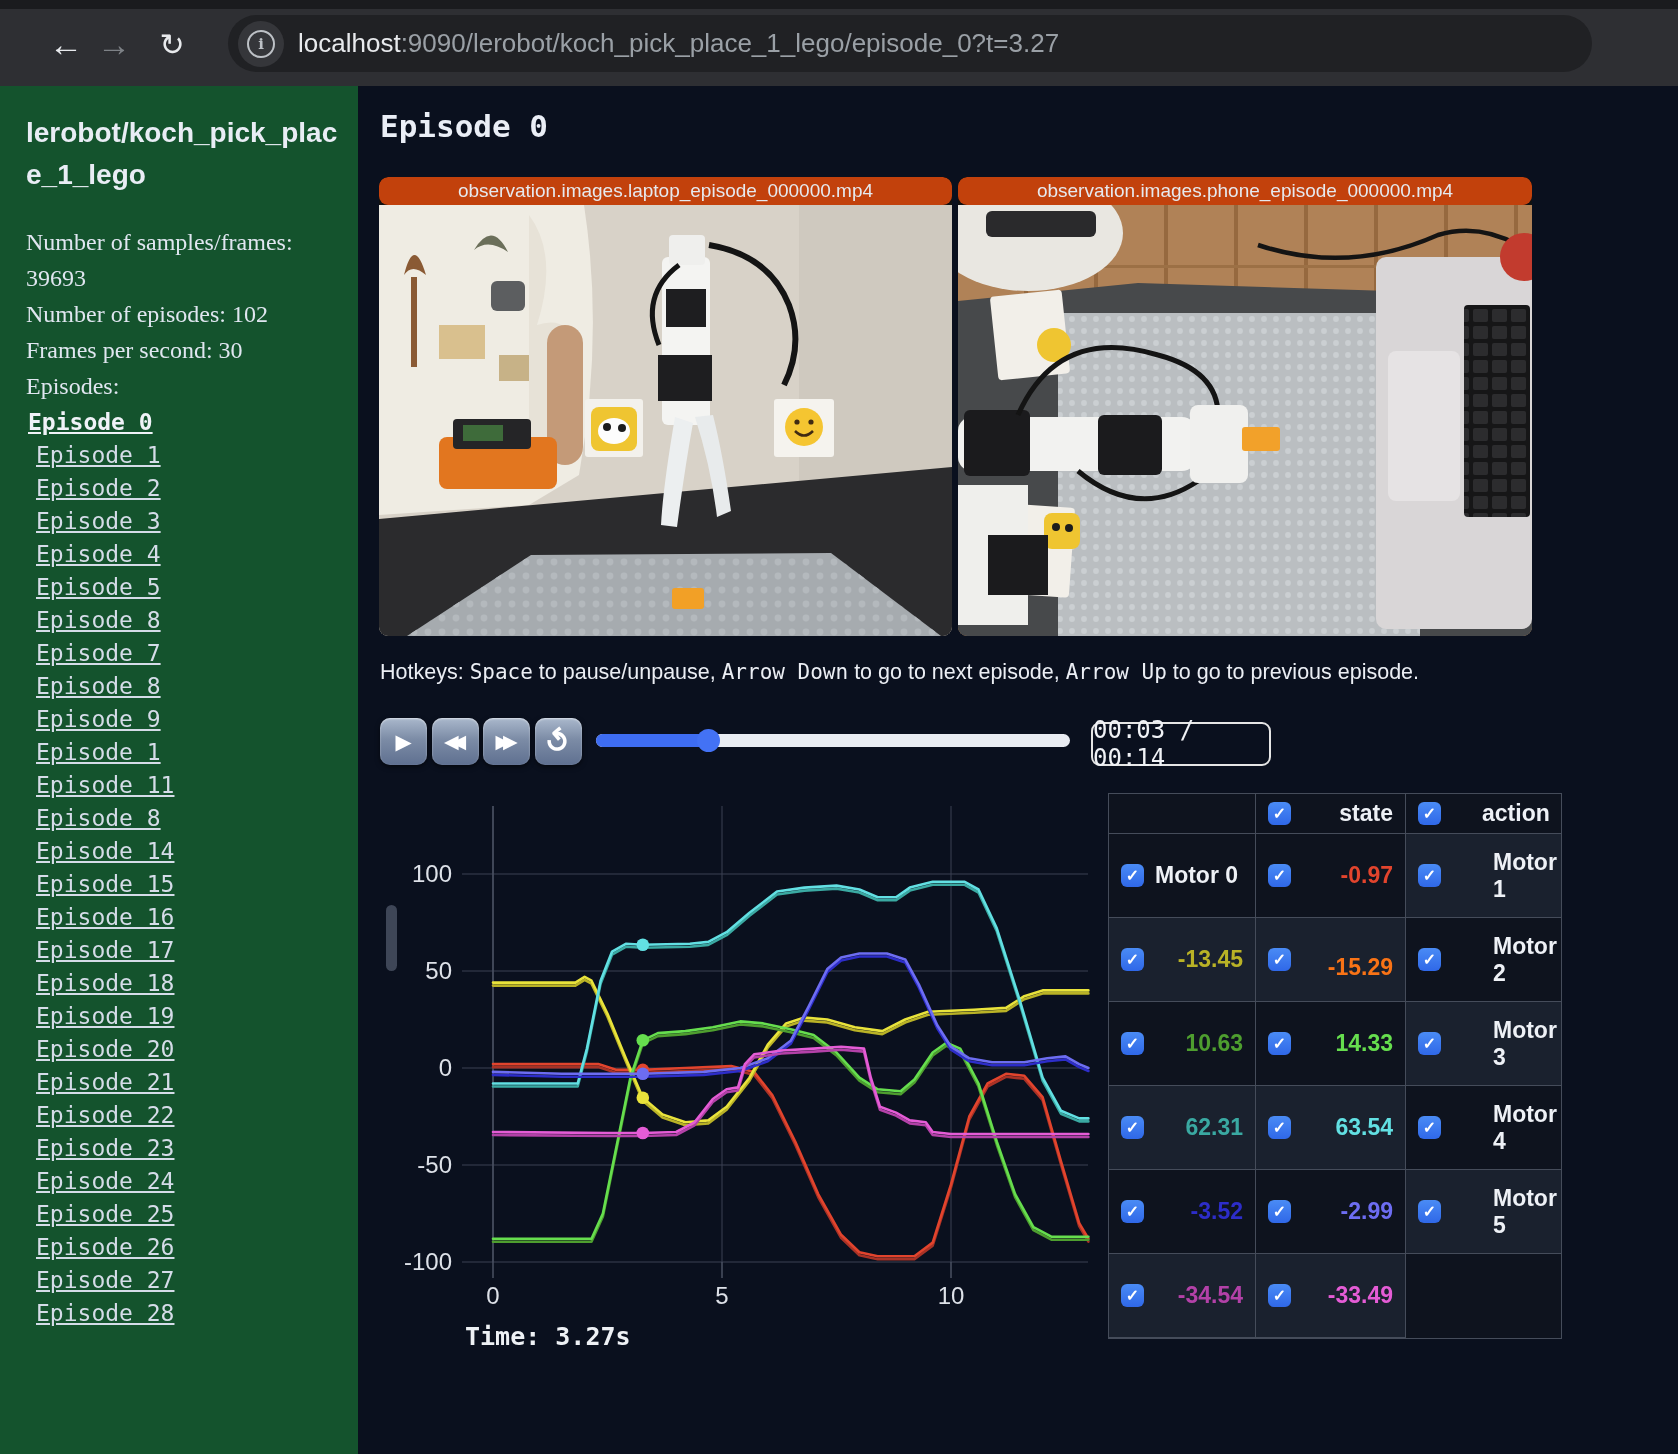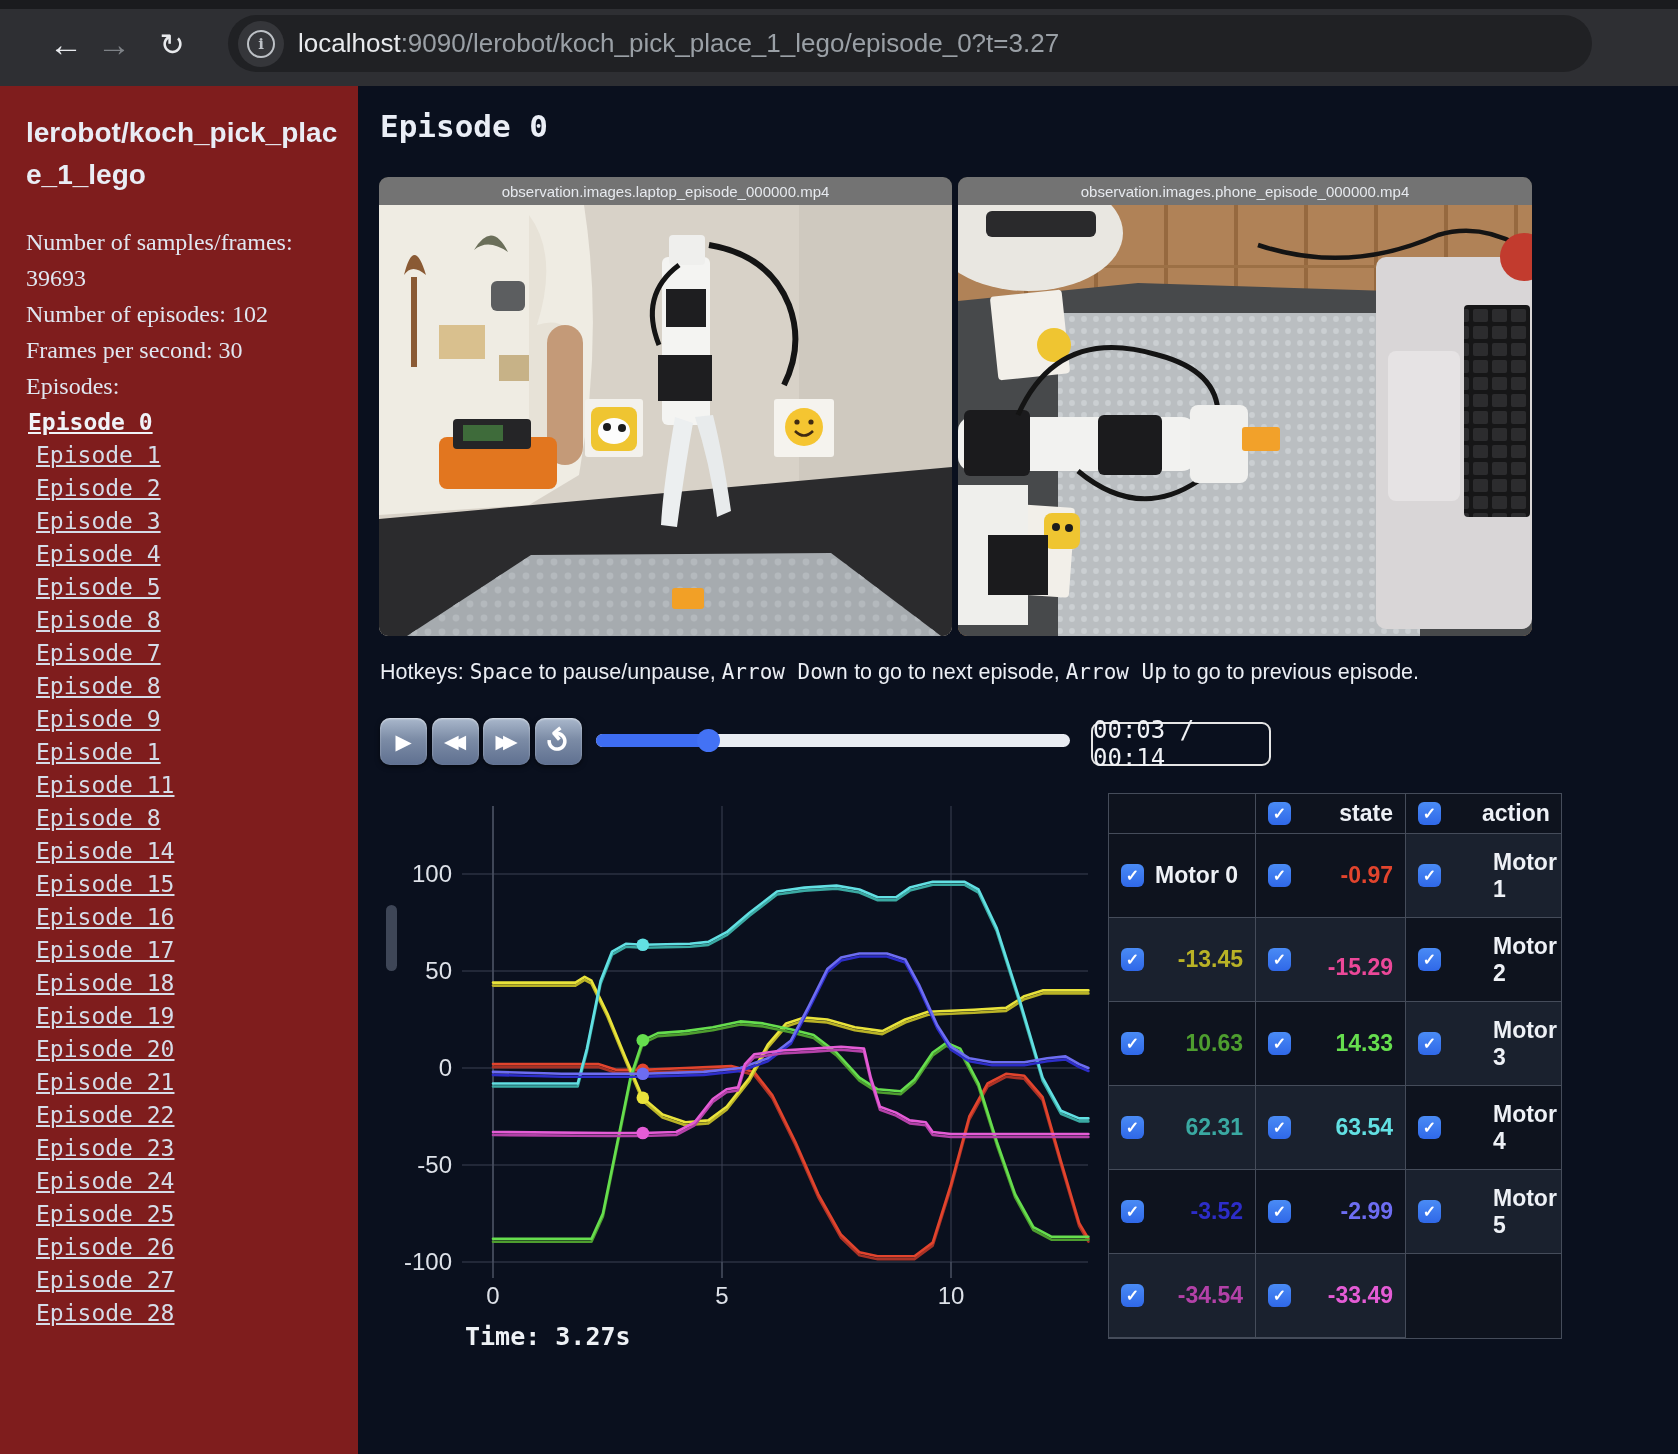--- a/index.html
+++ b/index.html
@@ -16,36 +16,36 @@
   .url-pill{position:absolute;left:228px;top:15px;width:1364px;height:57px;border-radius:29px;
     background:#202124;display:flex;align-items:center;}
   .info-wrap{width:46px;height:46px;border-radius:50%;background:#35363a;margin-left:10px;
     display:flex;align-items:center;justify-content:center;}
   .info-ico{width:24px;height:24px;border:2.5px solid #bdc1c6;border-radius:50%;color:#bdc1c6;
     display:flex;align-items:center;justify-content:center;
     font:bold 15px "DejaVu Serif",serif;}
   .url-text{margin-left:14px;font-size:26px;color:#9aa0a6;white-space:nowrap;}
   .url-text .host{color:#e8eaed;}
   
-  .sidebar{position:absolute;left:0;top:86px;width:358px;height:1368px;background:#7f1d1d;
+  .sidebar{position:absolute;left:0;top:86px;width:358px;height:1368px;background:#14532d;
     box-sizing:border-box;padding:26px 20px 0 26px;color:#e5eaf3;}
   .ds-title{font-size:28px;font-weight:bold;line-height:42px;word-break:break-all;color:#e9edf5;}
   .stats{margin-top:28px;font-size:24px;line-height:36px;color:#e0e6f0;font-family:Liberation Serif, serif;}
   .ep-list{margin-top:2px;font-family:"DejaVu Sans Mono",monospace;font-size:23px;line-height:33px;}
   .ep-list a{display:inline-block;margin-left:10px;color:#d5dce8;text-decoration:underline;cursor:pointer;}
   .ep-list .active{font-weight:bold;color:#f0f3f8;margin-left:2px;}
   .sb-thumb{position:absolute;left:386px;top:905px;width:11px;height:66px;border-radius:6px;background:#3e4657;}
   
   .heading{position:absolute;left:380px;top:108px;font-family:"DejaVu Sans Mono",monospace;
     font-weight:bold;font-size:31px;color:#eaeef6;}
   .video{position:absolute;top:177px;height:459px;border-radius:9px;overflow:hidden;background:#111;}
   .video.v1{left:379px;width:573px;}
   .video.v2{left:958px;width:574px;}
-  .vid-bar{height:28px;background:#737373;display:flex;align-items:center;justify-content:center;
-    font-size:15px;color:#e6e9ee;white-space:nowrap;overflow:hidden;}
+  .vid-bar{height:28px;background:#c2410c;display:flex;align-items:center;justify-content:center;
+    font-size:19px;color:#e6e9ee;white-space:nowrap;overflow:hidden;border-radius:9px;}
   .hotkeys{position:absolute;left:380px;top:660px;font-size:21.5px;color:#ebeef4;}
   .hotkeys .mono{font-family:"DejaVu Sans Mono",monospace;font-size:21px;}
   .pbtn{position:absolute;top:718px;width:47px;height:47px;border-radius:10px;cursor:pointer;
     background:linear-gradient(180deg,#aab8cc 0%,#7c8ca6 45%,#5f7090 100%);
     box-shadow:inset 0 1px 2px rgba(255,255,255,.55),0 2px 5px rgba(0,0,0,.55);
     color:#fff;display:flex;align-items:center;justify-content:center;font-size:21px;}
   .pbtn .dbl{letter-spacing:-7px;margin-right:7px;font-size:19px;}
   .pbtn.loop span{display:inline-block;transform:rotate(-40deg);font-size:30px;font-weight:bold;}
   .slider-track{position:absolute;left:596px;top:734px;width:474px;height:13px;border-radius:7px;background:#e9ecf2;}
   .slider-fill{position:absolute;left:0;top:0;height:13px;border-radius:7px;background:#3e6df2;}
@@ -336,21 +336,21 @@
       <div class="cell rcell r-even">
         <span class="cb"></span>
         <span class="mname">Motor 1</span>
       </div>
       <div class="cell rcell vcell r-even">
         <span class="cb"></span>
         <span style="color: rgb(185, 178, 38);">-13.45</span>
       </div>
       <div class="cell rcell vcell r-even">
         <span class="cb"></span>
-        <span style="color: #ec4899; margin-top: 16px;">-15.29</span>
+        <span style="color: #f97316; margin-top: 16px;">-15.29</span>
       </div>
       <div class="cell rcell r-odd">
         <span class="cb"></span>
         <span class="mname">Motor 2</span>
       </div>
       <div class="cell rcell vcell r-odd">
         <span class="cb"></span>
         <span style="color: rgb(78, 158, 47);">10.63</span>
       </div>
       <div class="cell rcell vcell r-odd">

